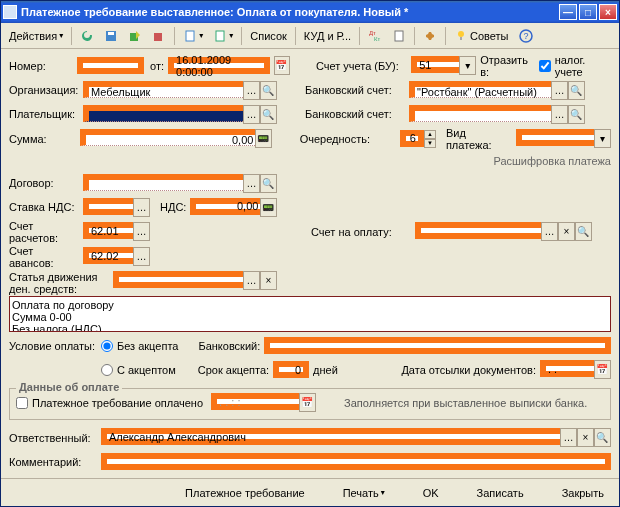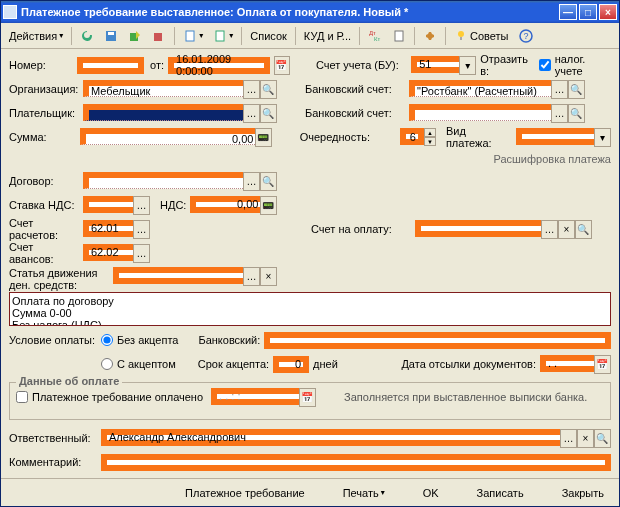--- a/index.html
+++ b/index.html
@@ -19,21 +19,21 @@
   .content { flex: 1; padding: 6px 8px; overflow: hidden; display: flex; flex-direction: column; gap: 4px; }
   .row { display: flex; align-items: center; gap: 4px; min-height: 20px; }
   .lab { width: 70px; font-size: 11px; }
   .lab2 { width: 100px; font-size: 11px; }
   .field { height: 17px; border: 6px solid #f97316; background: #fff; padding: 1px 2px; font-size: 11px; display: flex; align-items: center; }
   .field.highlight { background: #0a246a; color: #fff; }
   .btn-sm { width: 17px; height: 19px; border: 1px solid #a99e8c; background: #ece9d8; display: inline-flex; align-items: center; justify-content: center; font-size: 10px; cursor: pointer; }
   .combo { display: flex; }
   .combo .field { border-right: none; }
   .group-label { font-size: 11px; font-weight: normal; color: #666; padding: 2px 0; text-align: right; }
-  .fieldset { border: 1px solid #b8b0a0; padding: 4px 6px 12px 6px; position: relative; margin-top: 4px; }
+  .fieldset { border: 1px solid #b8b0a0; padding: 4px 6px 6px 6px; position: relative; margin-top: 4px; }
   .fieldset .legend { position: absolute; top: -8px; left: 6px; background: #ece9d8; padding: 0 3px; font-size: 11px; font-weight: bold; color: #666; }
   .textarea { height: 40px; border: 1px solid #7f1d1d; background: #fff; padding: 2px; font-size: 11px; overflow: auto; white-space: pre; }
   .radio { width: 12px; height: 12px; }
   .checkbox { width: 12px; height: 12px; }
   .footer { height: 28px; border-top: 1px solid #b8b0a0; background: #ece9d8; display: flex; align-items: center; justify-content: flex-end; padding: 0 6px; gap: 20px; }
   .footer-btn { height: 20px; padding: 0 8px; border: 1px solid transparent; cursor: pointer; display: flex; align-items: center; }
   .footer-btn.bold { font-weight: normal; }
   .spin { display: flex; flex-direction: column; }
   .spin-btn { width: 12px; height: 9px; border: 1px solid #a99e8c; background: #ece9d8; font-size: 6px; display: flex; align-items: center; justify-content: center; cursor: pointer; }
   .underline-field { border-bottom: 1px dotted #b88; }

